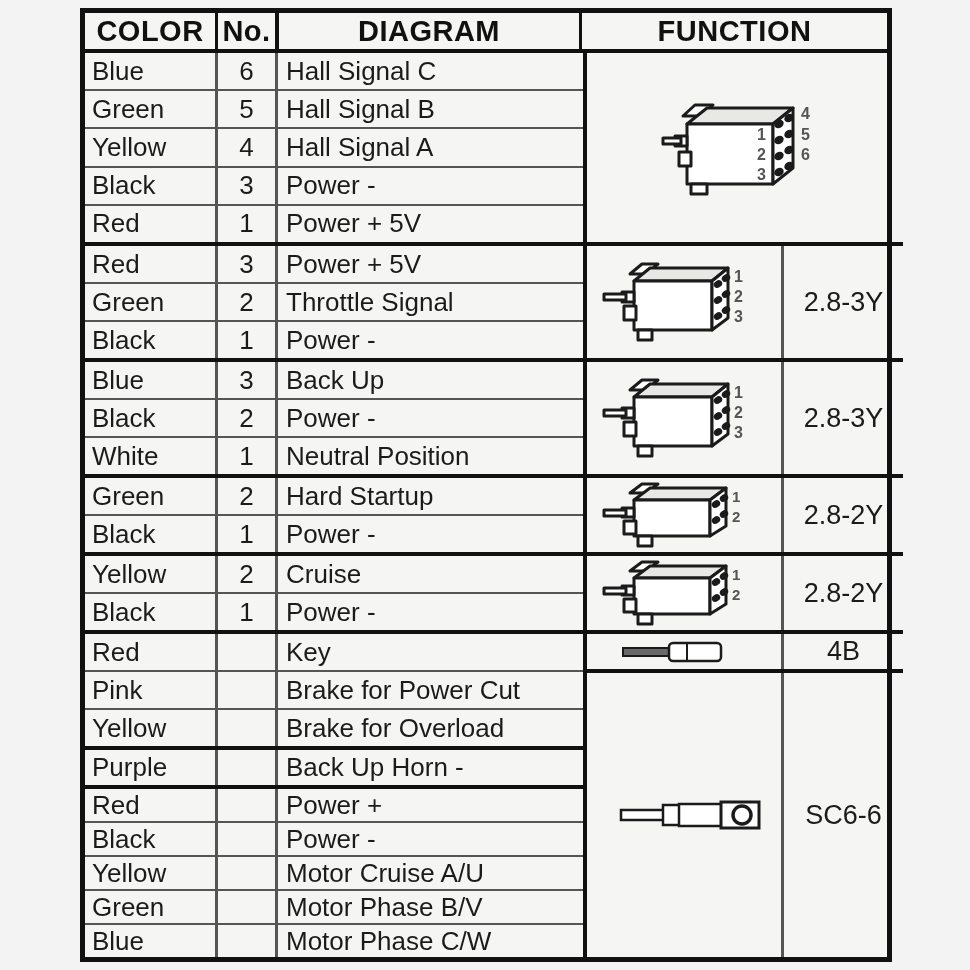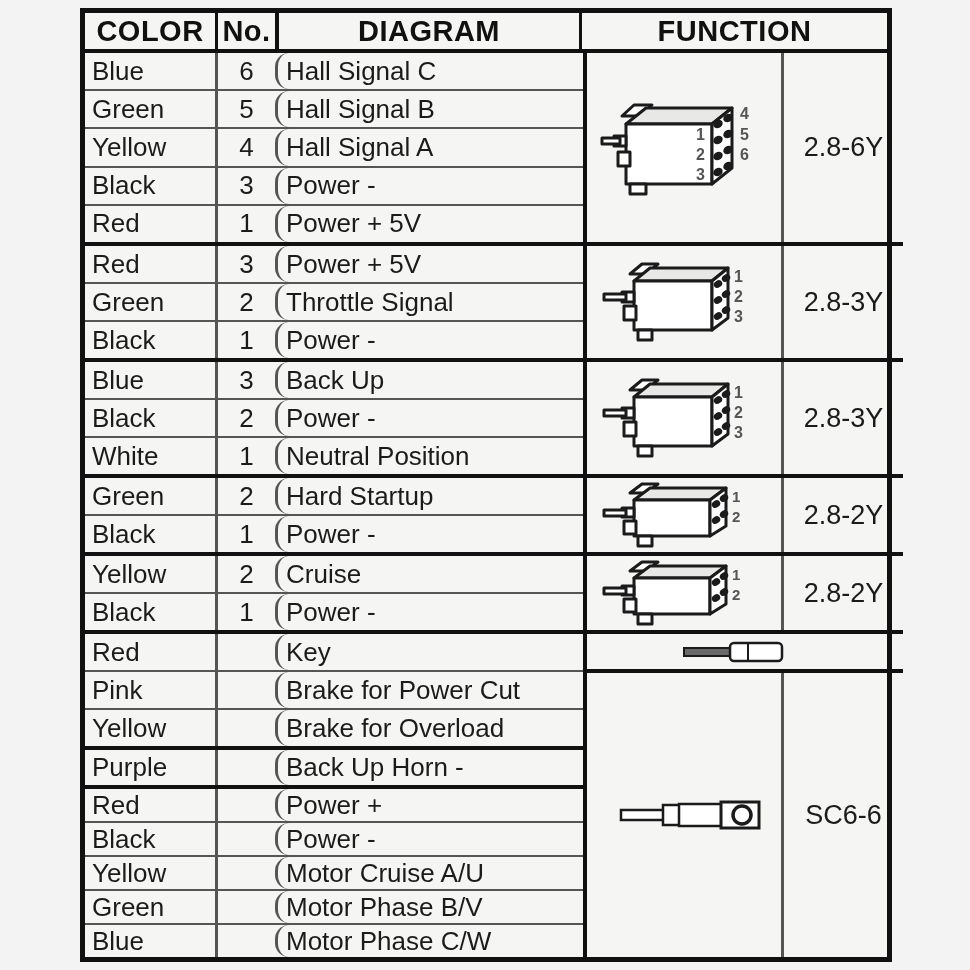--- a/index.html
+++ b/index.html
@@ -111,21 +111,20 @@
   }
   .cell-no {
     width: 60px; flex: 0 0 60px;
     border-left: 3px solid #555;
     justify-content: center;
   }
   .cell-func {
     flex: 1 1 auto;
     border-left: 3px solid #555;
     padding-left: 8px;
-    border-radius: 14px;
   }
 
   
   .diag-group {
     display: flex;
     border-bottom: 4px solid #111;
     box-sizing: border-box;
     min-height: 0;
   }
   .diag-group:last-child { border-bottom: none; margin-left: 24px; }
@@ -351,21 +350,20 @@
               <g font-family="Liberation Sans, sans-serif" font-size="16" fill="#555" font-weight="bold">
                 <text x="96" y="52">1</text>
                 <text x="96" y="72">2</text>
                 <text x="96" y="92">3</text>
                 <text x="140" y="31">4</text>
                 <text x="140" y="52">5</text>
                 <text x="140" y="72">6</text>
               </g>
             </svg>
           </div>
-          <div class="diag-code">2.8-6Y</div>
         </div>
 
         <div class="diag-group" style="flex:0 0 116px">
           <div class="diag-pic">
             <svg width="168" height="96" viewBox="0 0 168 96">
               <g fill="none" stroke="#1b1b1b" stroke-width="3" stroke-linejoin="round">
                 <path d="M30 20 L42 10 L58 10 L46 20 Z" fill="#ffffff"></path>
                 <path d="M34 27 L112 27 L128 14 L50 14 Z" fill="#e8e8e6"></path>
                 <path d="M34 27 L34 76 L112 76 L112 27 Z" fill="#ffffff"></path>
                 <path d="M112 27 L128 14 L128 64 L112 76 Z" fill="#ffffff"></path>
@@ -481,20 +479,21 @@
 
 
         <div class="diag-group" style="flex:0 0 39px">
           <div class="diag-pic">
             <svg width="150" height="30" viewBox="0 0 150 30">
               <rect x="14" y="11" width="50" height="8" fill="#6a6a6a" stroke="#1b1b1b" stroke-width="2"></rect>
               <rect x="60" y="6" width="52" height="18" rx="4" fill="#ffffff" stroke="#1b1b1b" stroke-width="2.5"></rect>
               <line x1="78" y1="6" x2="78" y2="24" stroke="#1b1b1b" stroke-width="2"></line>
             </svg>
           </div>
+          <div class="diag-code">4B</div>
         </div>
 
         <div class="diag-group" style="flex:1 1 auto">
           <div class="diag-pic">
             <svg width="170" height="44" viewBox="0 0 170 44">
               <rect x="10" y="17" width="44" height="10" fill="#ffffff" stroke="#1b1b1b" stroke-width="2.5"></rect>
               <path d="M52 12 L70 12 L70 32 L52 32 Z" fill="#ffffff" stroke="#1b1b1b" stroke-width="2.5"></path>
               <rect x="68" y="11" width="44" height="22" fill="#ffffff" stroke="#1b1b1b" stroke-width="2.5"></rect>
               <rect x="110" y="9" width="38" height="26" fill="#ffffff" stroke="#1b1b1b" stroke-width="3"></rect>
               <circle cx="131" cy="22" r="9" fill="#ffffff" stroke="#1b1b1b" stroke-width="3.5"></circle>

